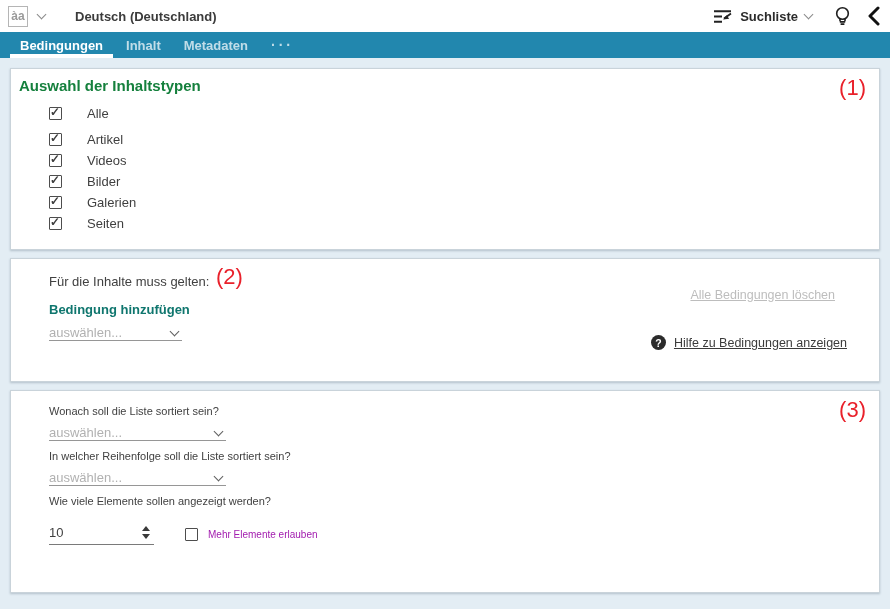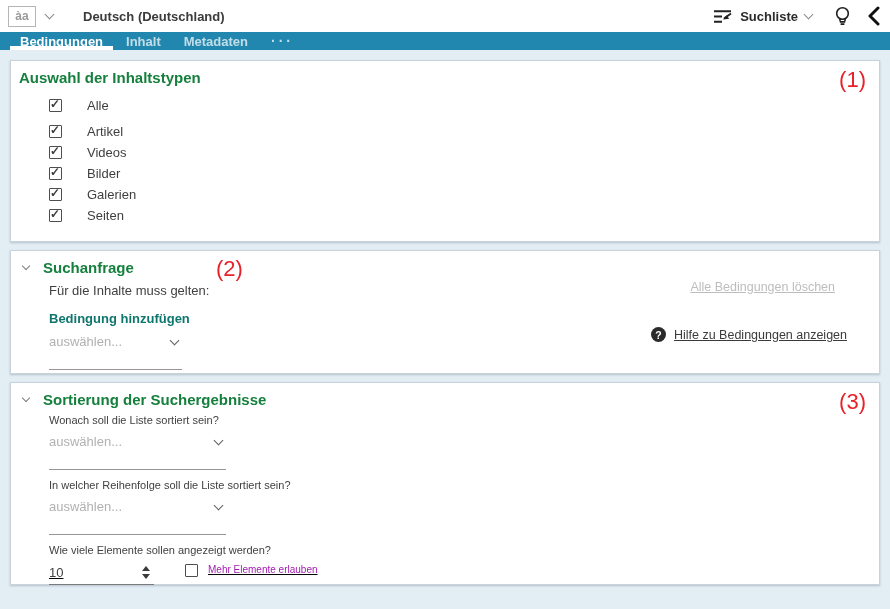--- a/index.html
+++ b/index.html
@@ -2,35 +2,35 @@
 <html><head>
 <meta charset="utf-8">
 <style>
   * { margin:0; padding:0; box-sizing:border-box; }
   html,body { width:890px; height:609px; }
   body { font-family:"Liberation Sans", sans-serif; background:#e3edf4; overflow:hidden; }
   .app { width:890px; height:609px; background:#e3edf4; position:relative; }
 
   
   .topbar { height:32px; background:#ffffff; display:flex; align-items:center; padding:0 10px 0 8px; }
-  .lang-btn { width:28px; height:21px; border:1px solid #b5b5b5; color:#9a9a9a; background:#fff;
+  .lang-btn { width:20px; height:21px; border:1px solid #b5b5b5; color:#9a9a9a; background:#fff;
               font-size:12px; font-weight:bold; display:flex; align-items:center; justify-content:center; }
   .chev { width:7px; height:7px; border-right:1.6px solid #8a8a8a; border-bottom:1.6px solid #8a8a8a;
           transform:rotate(45deg); display:inline-block; margin:0 0 3px 0; }
   .topbar .chev-wrap { margin-left:10px; }
   .locale { font-size:13px; font-weight:bold; color:#3b3b3b; margin-left:30px; }
   .spacer { flex:1; }
   .suchliste { display:flex; align-items:center; gap:7px; cursor:pointer; }
   .suchliste .label { font-size:13px; font-weight:bold; color:#2b2b2b; }
   .icon-btn { display:flex; align-items:center; justify-content:center; }
   .bulb { margin-left:22px; }
   .back { margin-left:16px; }
 
   
-  .tabbar { height:18px; background:#2287ae; display:flex; align-items:stretch; padding-left:20px; gap:23px; }
+  .tabbar { height:26px; background:#2287ae; display:flex; align-items:stretch; padding-left:20px; gap:23px; }
   .tab { display:flex; align-items:center; font-size:13px; font-weight:bold; color:rgba(255,255,255,0.72);
          position:relative; cursor:pointer; }
   .tab.active { color:#ffffff; }
   .tab.active::after { content:""; position:absolute; left:-10px; right:-10px; bottom:0; height:4px; background:#ffffff; }
   .tab.more { letter-spacing:3px; font-size:14px; }
 
   
   main { padding:10px 10px 0 10px; }
   .panel { background:#ffffff; border:1px solid #c9d3da; box-shadow:0 1px 2px rgba(90,110,125,0.35);
            margin-bottom:8px; position:relative; padding:8px; }
@@ -50,36 +50,36 @@
   .cb { width:13px; height:13px; border:1.6px solid #4d4d4d; border-radius:1px; position:relative;
         background:#fff; cursor:pointer; flex:none; }
   .cb.checked::after { content:"✓"; position:absolute; left:0px; top:-3px; font-size:12px; font-weight:bold; color:#3d3d3d; }
   .cb-row label { font-size:13px; color:#3f3f3f; }
 
   
   .p2 { height:124px; }
   .subtitle { font-size:13px; color:#414141; margin:7px 0 0 30px; }
   .bold-label { font-size:13px; font-weight:bold; color:#0f766e; margin:13px 0 0 30px; }
   .select { margin:6px 0 0 30px; width:133px; border-bottom:1px solid #969696; display:flex;
-            align-items:center; justify-content:space-between; padding:2px 4px 20px 0; cursor:pointer; }
+            align-items:center; justify-content:space-between; padding:2px 4px 0 0; cursor:pointer; }
   .select .ph { font-size:13px; color:#b1b1b1; }
   .select .chev { border-color:#5f5f5f; }
   .link-disabled { position:absolute; top:29px; right:44px; font-size:12.5px; color:#bdbdbd;
                    text-decoration:underline; cursor:default; }
   .help { position:absolute; top:76px; right:32px; display:flex; align-items:center; gap:8px; }
   .qicon { width:15px; height:15px; border-radius:50%; background:#2b2b2b; color:#fff; font-size:10.5px;
            font-weight:bold; display:flex; align-items:center; justify-content:center; }
   .help a { font-size:12.5px; color:#3b3b3b; text-decoration:underline; cursor:pointer; }
 
   
   .p3 { height:203px; }
   .question { font-size:11px; color:#414141; margin:9px 0 0 30px; }
   .question.qfirst { margin-top:6px; }
   .select.wide { width:177px; }
-  .num-row { display:flex; margin:8px 0 0 30px;text-decoration:underline; }
+  .num-row { display:flex; align-items:center; margin:17px 0 0 30px; }
   .num-field { width:105px; border-bottom:1px solid #7a7a7a; display:flex; align-items:center;
                justify-content:space-between; padding:1px 4px 4px 0; }
   .num-field input { border:none; outline:none; width:70px; font-size:13px; color:#3f3f3f;
                      font-family:"Liberation Sans", sans-serif; }
   .spinner { display:flex; flex-direction:column; gap:3px; cursor:pointer; }
   .tri-up { width:0; height:0; border-left:4px solid transparent; border-right:4px solid transparent;
             border-bottom:5px solid #3a3a3a; }
   .tri-down { width:0; height:0; border-left:4px solid transparent; border-right:4px solid transparent;
               border-top:5px solid #3a3a3a; }
   .num-row .cb { margin-left:31px; }
@@ -168,46 +168,38 @@
         <span class="cb checked"></span>
         <label>Galerien</label>
       </div>
       <div class="cb-row">
         <span class="cb checked"></span>
         <label>Seiten</label>
       </div>
     </section>
 
     <section class="panel p2">
-      <div class="sec-head">
-        <i class="collapse-chev"></i>
-        <span class="panel-title">Suchanfrage</span>
-      </div>
       <div class="red-note note-2">(2)</div>
 
       <div class="subtitle">Für die Inhalte muss gelten:</div>
       <a class="link-disabled">Alle Bedingungen löschen</a>
 
       <div class="bold-label">Bedingung hinzufügen</div>
       <div class="select">
         <span class="ph">auswählen...</span>
         <i class="chev"></i>
       </div>
 
       <div class="help">
         <span class="qicon">?</span>
         <a>Hilfe zu Bedingungen anzeigen</a>
       </div>
     </section>
 
     <section class="panel p3">
-      <div class="sec-head">
-        <i class="collapse-chev"></i>
-        <span class="panel-title">Sortierung der Suchergebnisse</span>
-      </div>
       <div class="red-note note-r">(3)</div>
 
       <div class="question qfirst">Wonach soll die Liste sortiert sein?</div>
       <div class="select wide">
         <span class="ph">auswählen...</span>
         <i class="chev"></i>
       </div>
 
       <div class="question">In welcher Reihenfolge soll die Liste sortiert sein?</div>
       <div class="select wide">

